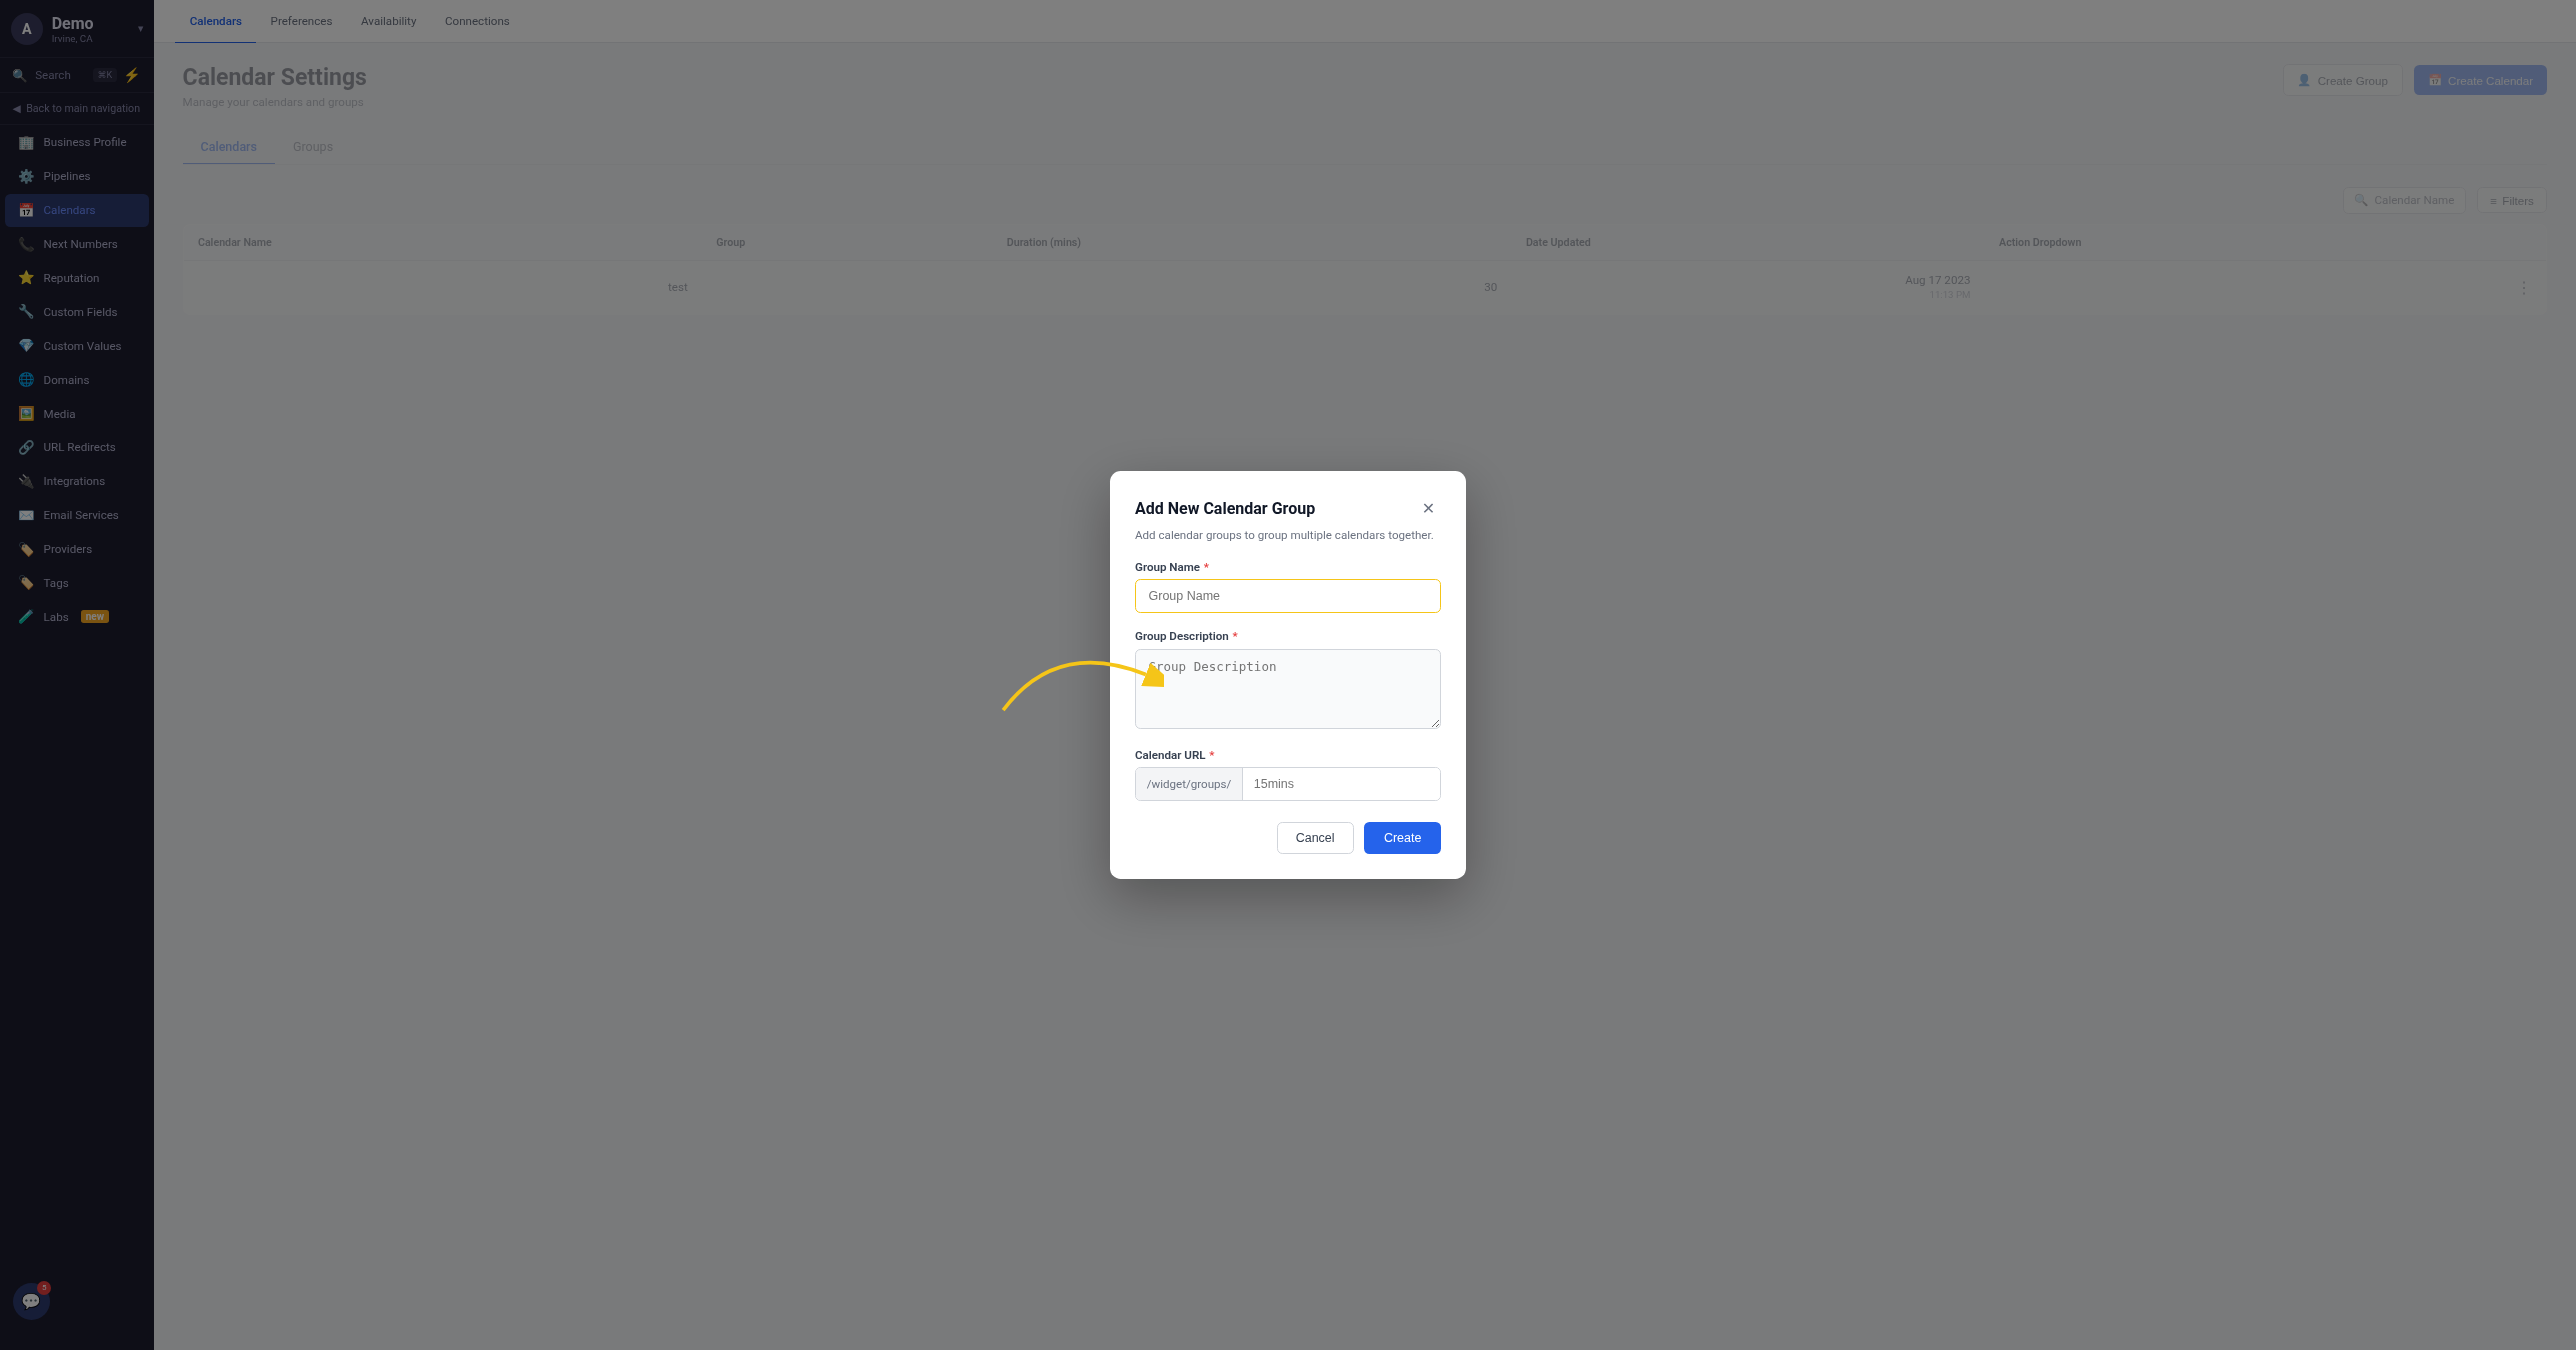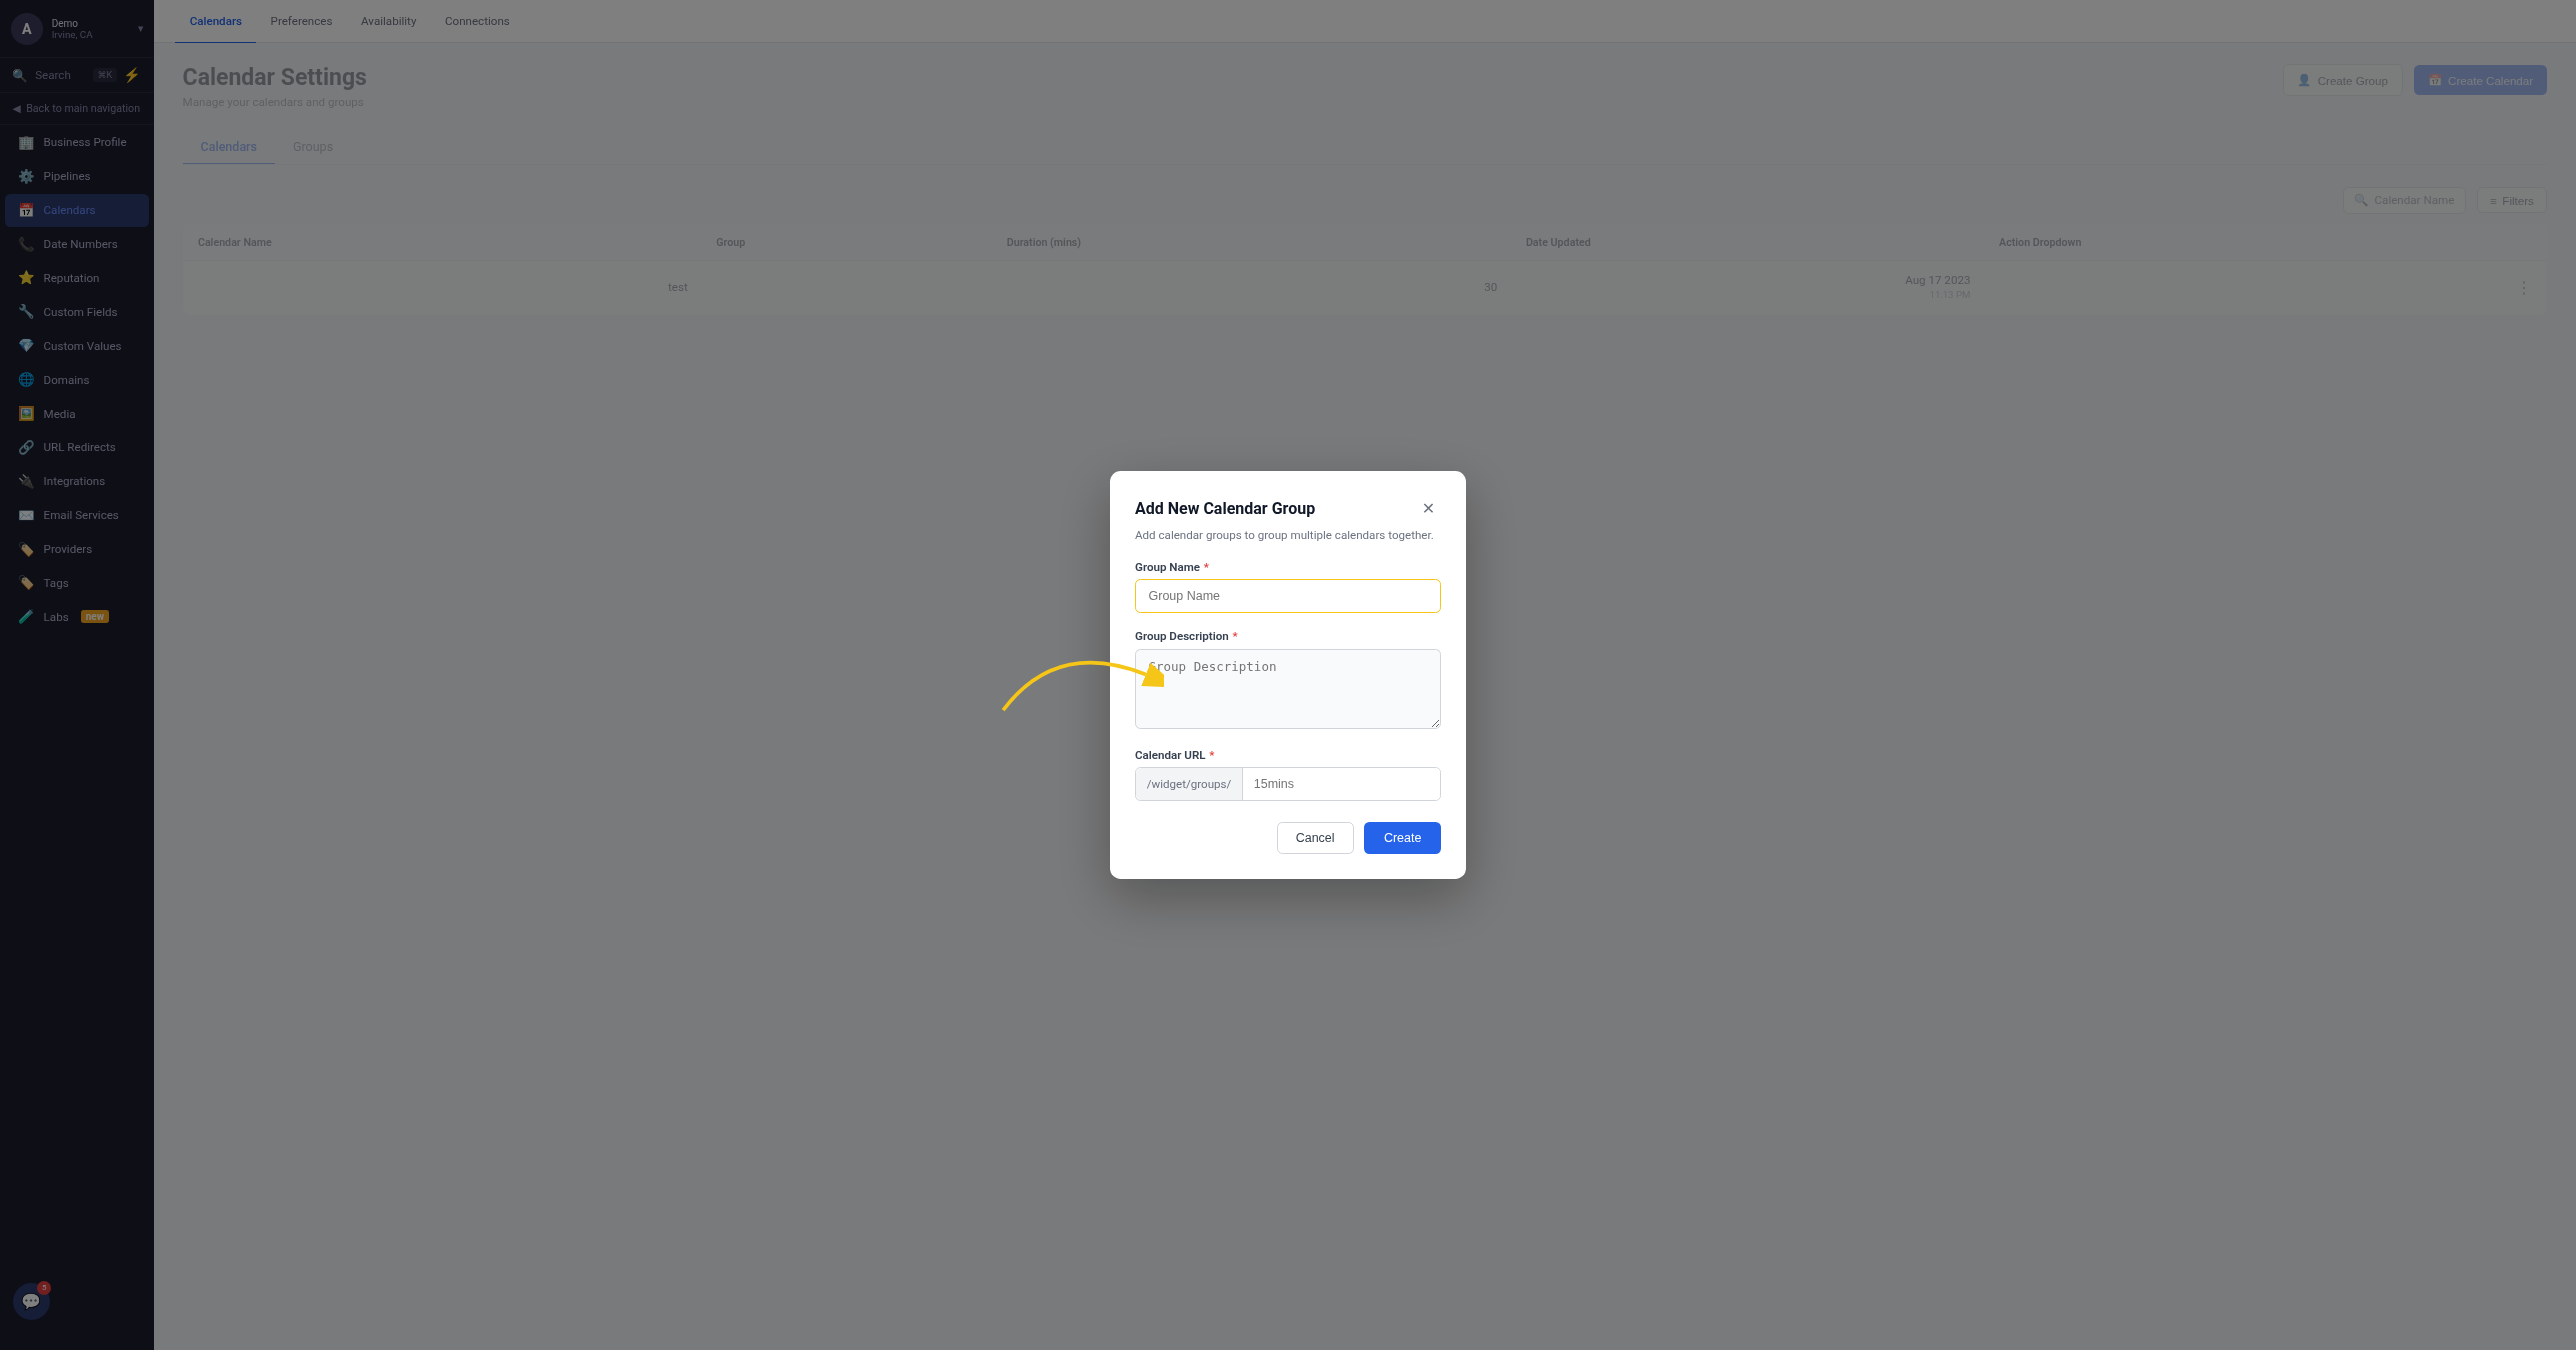--- a/index.html
+++ b/index.html
@@ -25,21 +25,21 @@
     }
     .avatar-circle {
       width: 32px; height: 32px;
       background: #3b3b5c;
       border-radius: 50%;
       display: flex; align-items: center; justify-content: center;
       color: white; font-weight: bold; font-size: 14.3px;
       flex-shrink: 0;
     }
     .demo-info { flex: 1; }
-    .demo-name { color: #e0e0f0; font-size: 10px; font-weight: 400; }
+    .demo-name { color: #e0e0f0; font-size: 16px; font-weight: 700; }
     .demo-location { color: #8888aa; font-size: 9.8px; }
     .chevron-icon { color: #8888aa; font-size: 10.7px; }
 
     .sidebar-search {
       display: flex; align-items: center; gap: 7.1px;
       padding: 9px 12.5px;
       color: #8888aa; font-size: 11.6px;
       border-bottom: 0.9px solid #2a2a3e;
       cursor: pointer;
     }
@@ -411,21 +411,21 @@
       <span>Pipelines</span>
 
     </div>
       <div class="nav-item active">
       <span class="nav-icon">📅</span>
       <span>Calendars</span>
 
     </div>
       <div class="nav-item">
       <span class="nav-icon">📞</span>
-      <span>Date Numbers</span>
+      <span>Next Numbers</span>
 
     </div>
       <div class="nav-item">
       <span class="nav-icon">⭐</span>
       <span>Reputation</span>
 
     </div>
       <div class="nav-item">
       <span class="nav-icon">🔧</span>
       <span>Custom Fields</span>

